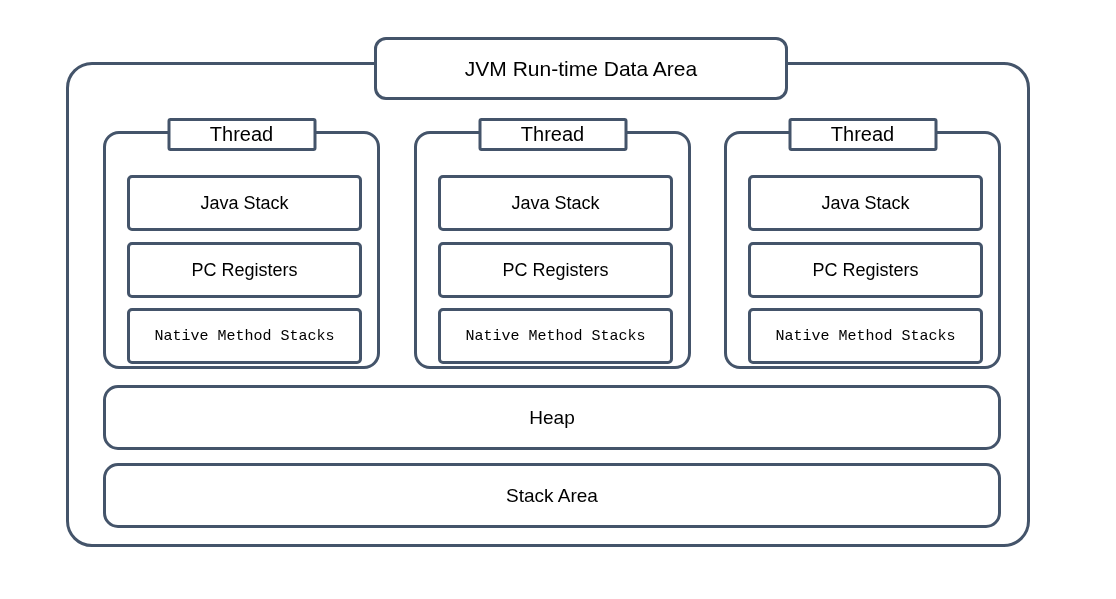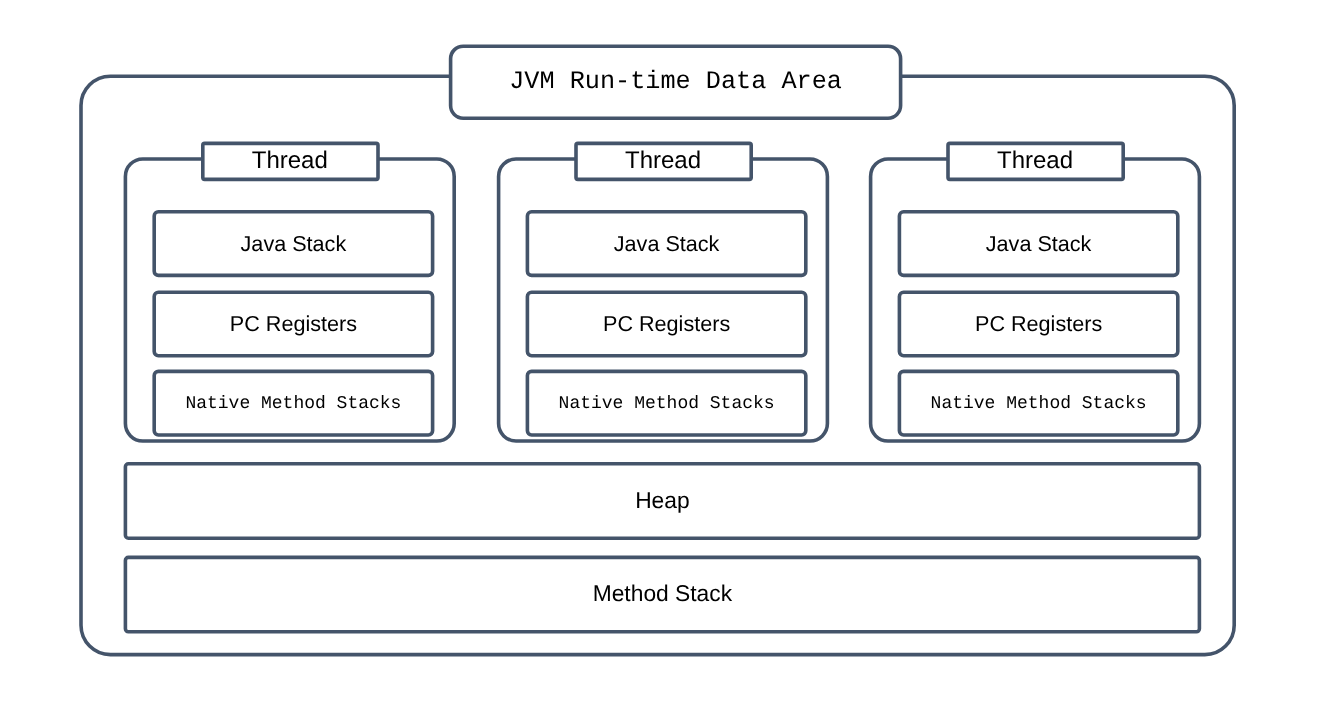--- a/index.html
+++ b/index.html
@@ -25,28 +25,27 @@
     width: 964px; height: 485px;
     border: 3px solid var(--border, #44546A);
     border-radius: 26px;
     background: transparent;
   }
 
   
   .title-box {
     position: absolute;
     left: 374px; top: 37px;
-    width: 378px; height: 63px;
+    width: 414px; height: 63px;
     background: var(--bg, #ffffff);
     border: 3px solid var(--border, #44546A);
     border-radius: 12px;
     display: flex; align-items: center; justify-content: center;
     font-size: 21px;
     z-index: 3;
-    font-family: Liberation Mono, monospace;
   }
 
   
   .thread {
     position: absolute;
     top: 131px;
     width: 277px; height: 238px;
     border: 3px solid var(--border, #44546A);
     border-radius: 16px;
     background: transparent;
@@ -86,21 +85,21 @@
   .component.row1 { top: 108px; }
   .component.row2 { top: 174px; font-size: 15px; font-family: Liberation Mono, monospace; }
 
   
   .shared-area {
     position: absolute;
     left: 103px;
     width: 898px; height: 65px;
     background: var(--bg, #ffffff);
     border: 3px solid var(--border, #44546A);
-    border-radius: 4px;
+    border-radius: 15px;
     display: flex; align-items: center; justify-content: center;
     font-size: 19px;
     z-index: 1;
   }
   .shared-area.heap { top: 385px; }
   .shared-area.method { top: 463px; }
 </style>
 </head>
 <body>
 
@@ -126,15 +125,15 @@
 
   <div class="thread t2">
     <div class="thread-tab">Thread</div>
     <div class="component row0">Java Stack</div>
     <div class="component row1">PC Registers</div>
     <div class="component row2">Native Method Stacks</div>
   </div>
 
   <div class="shared-area heap">Heap</div>
 
-  <div class="shared-area method">Method Stack</div>
+  <div class="shared-area method">Stack Area</div>
 
 </div>
 
 </body></html>

